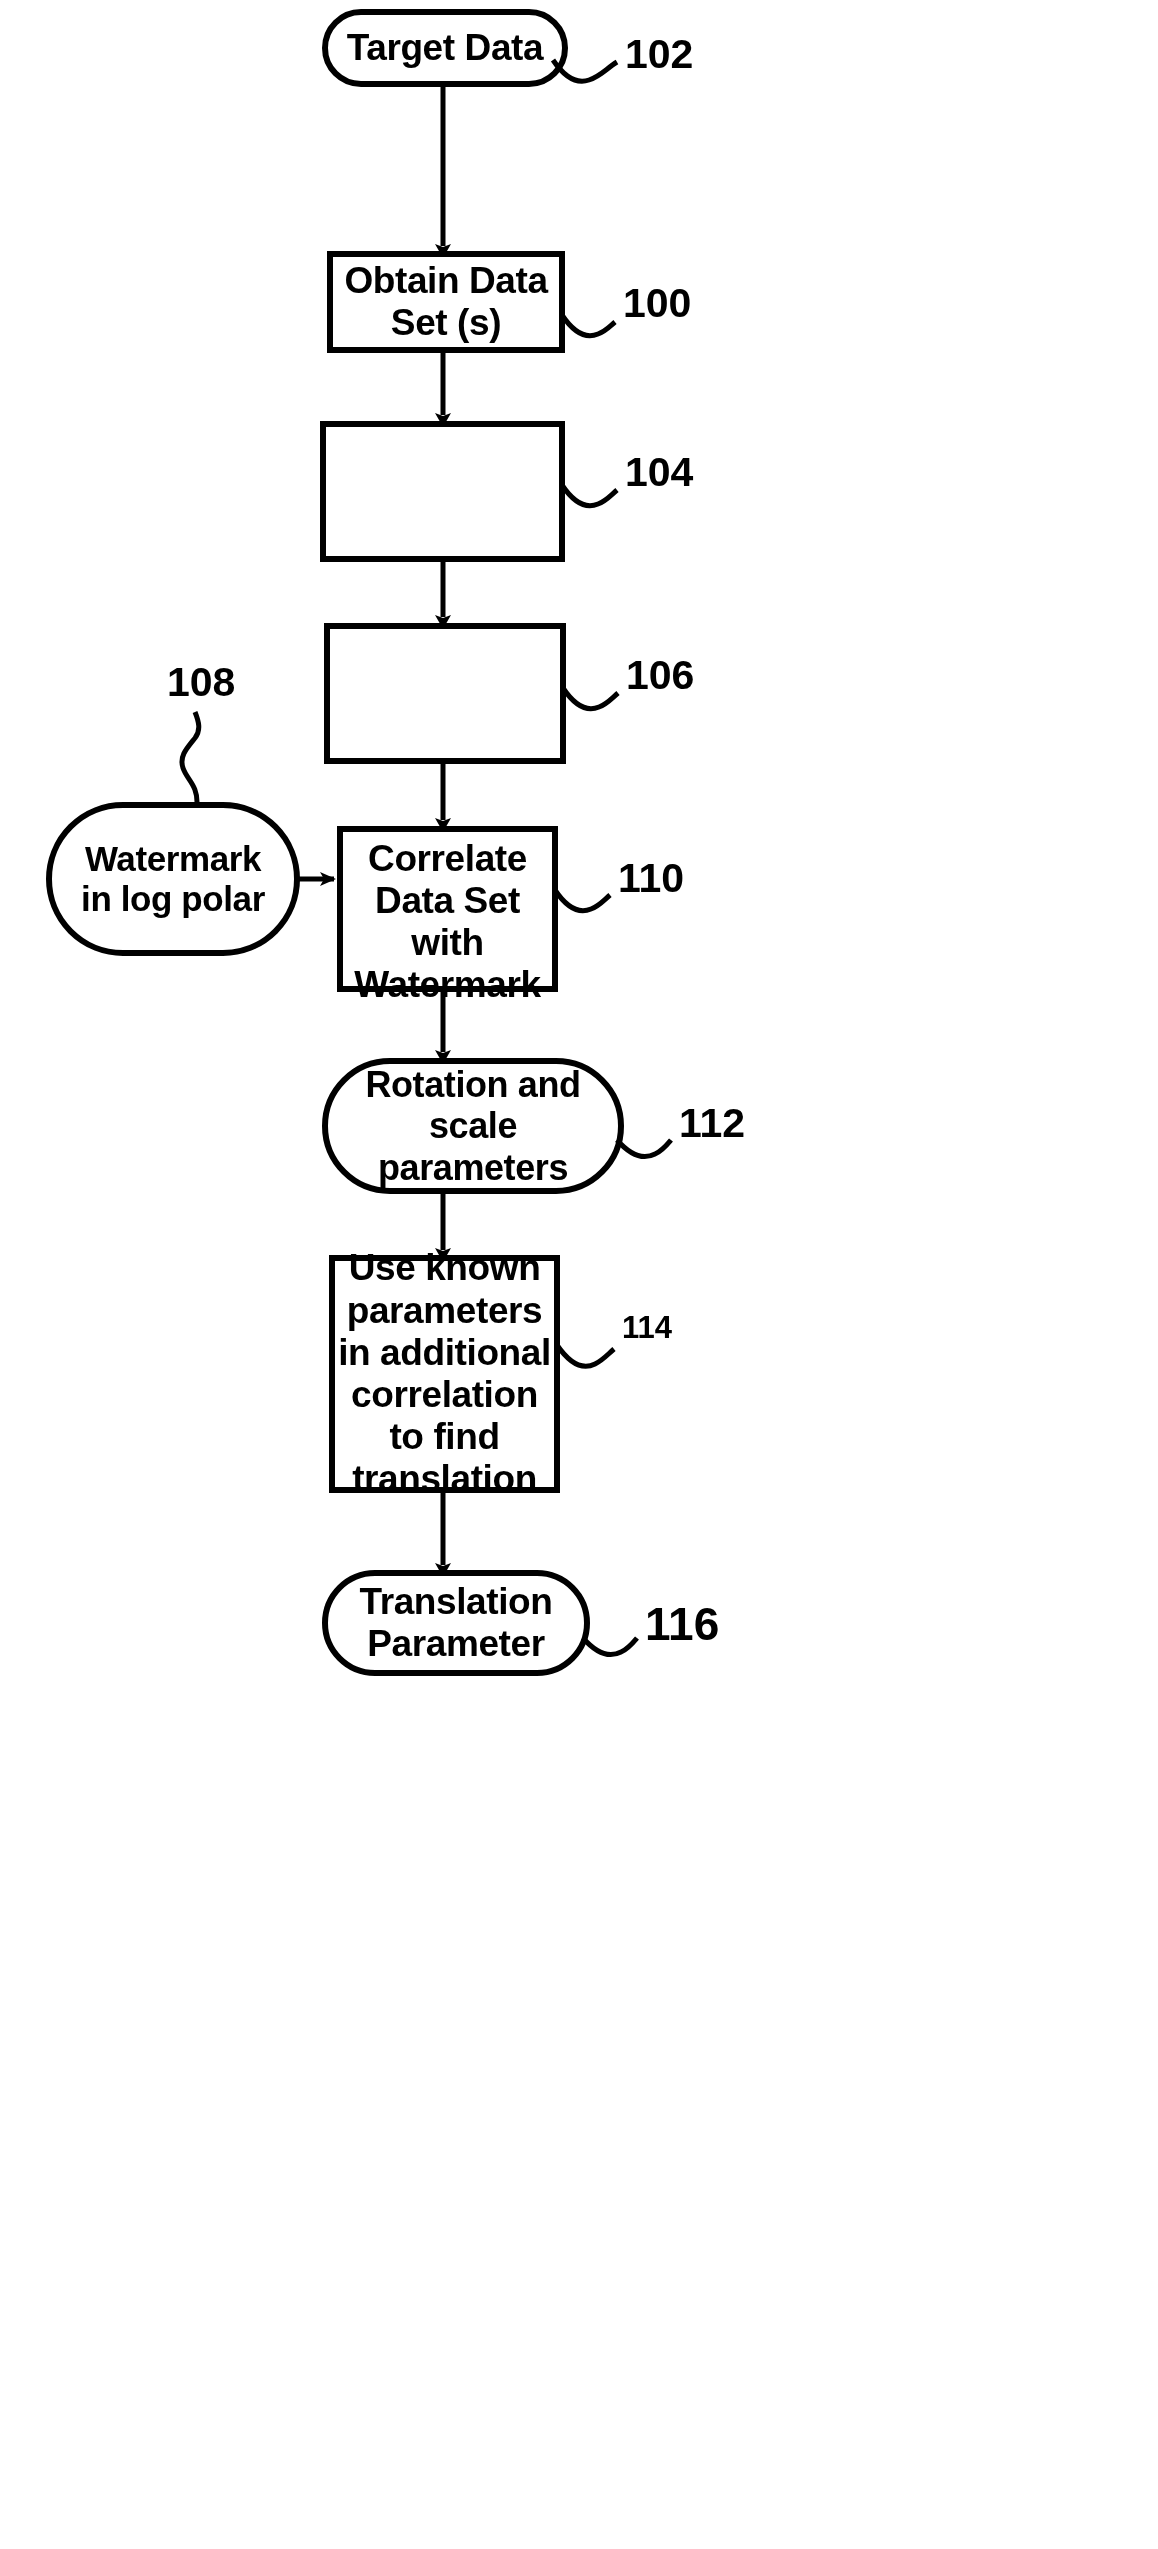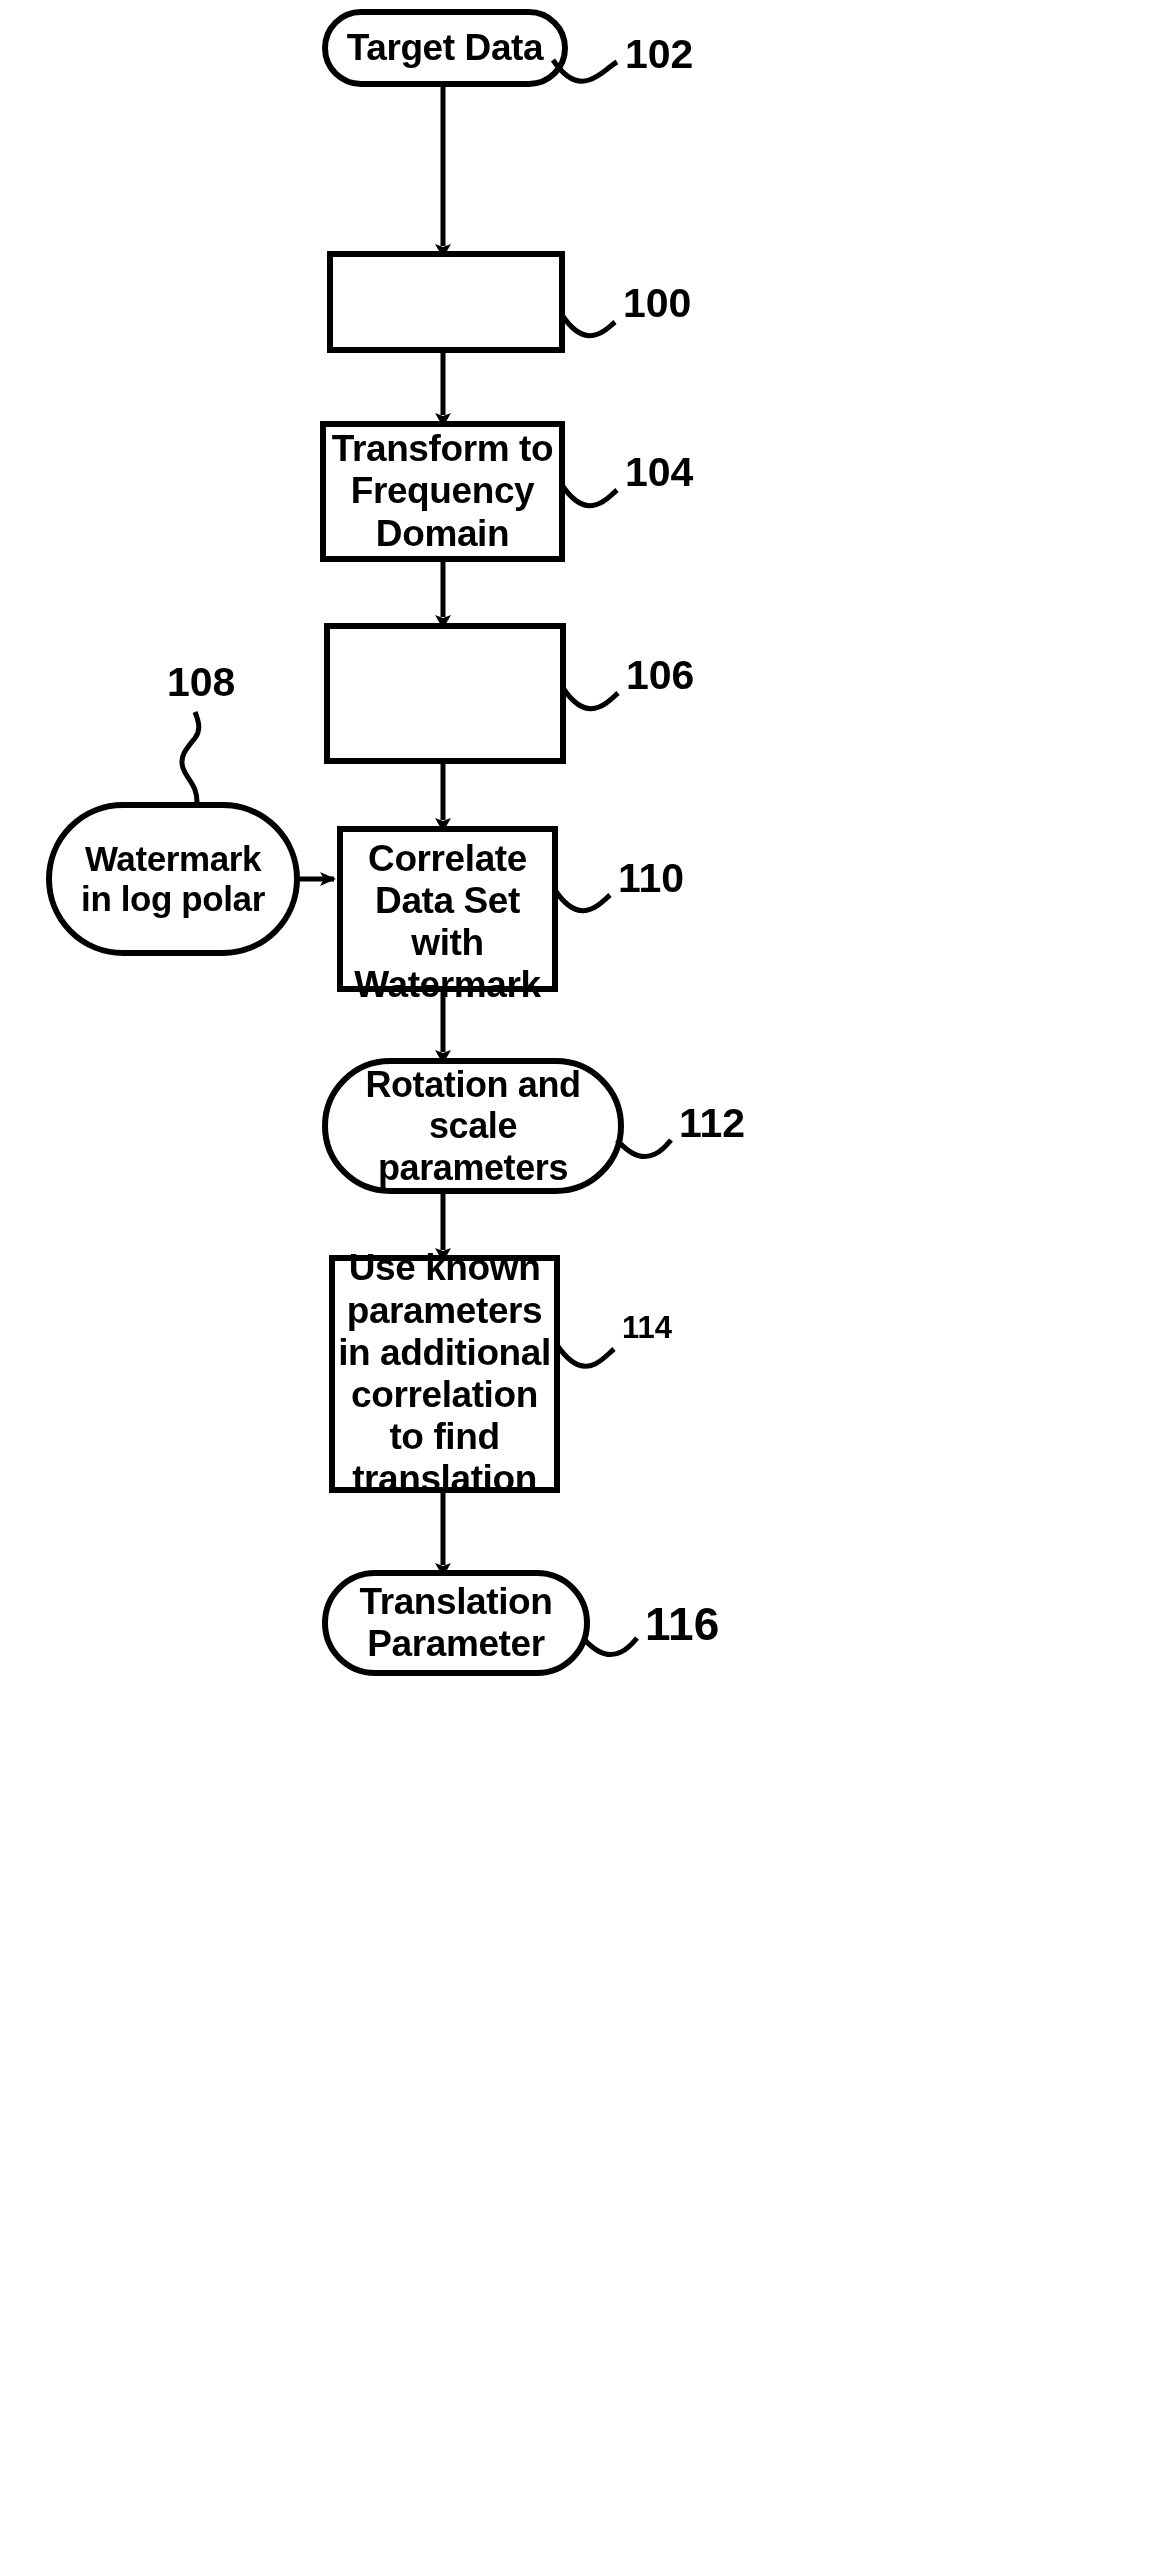--- a/index.html
+++ b/index.html
@@ -121,24 +121,23 @@
     <path d="M520,1345 C533,1364 546,1370 558,1364 C566,1360 570,1355 577,1349" fill="none" stroke="#000" stroke-width="5"></path>
 
     <line x1="406" y1="1492" x2="406" y2="1565" stroke="#000" stroke-width="5" marker-end="url(#arrowhead)"></line>
 
     <path d="M288,1623 a50,50 0 0 1 50,-50 h162 a50,50 0 0 1 50,50 a50,50 0 0 1 -50,50 h-162 a50,50 0 0 1 -50,-50 z" fill="#fff" stroke="#000" stroke-width="6"></path>
     <path d="M546,1638 C560,1654 572,1658 584,1652 C591,1649 595,1644 600,1638" fill="none" stroke="#000" stroke-width="5"></path>
   </svg>
 
   <div class="node-text" style="left:288px; top:12px; width:240px; height:72px; font-size:37px;">Target Data</div>
 
+  <div class="node-text" style="left:293px; top:254px; width:232px; height:96px; font-size:37px;">Obtain Data
+Set (s)</div>
 
-  <div class="node-text" style="left:286px; top:424px; width:239px; height:135px; font-size:37px;">Transform to
-Frequency
-Domain</div>
 
 
   <div class="node-text" style="left:12px; top:805px; width:248px; height:148px; font-size:35px;">Watermark
 in log polar</div>
 
   <div class="node-text" style="left:303px; top:842px; width:215px; height:160px; font-size:37px;">Correlate
 Data Set
 with
 Watermark</div>
 

